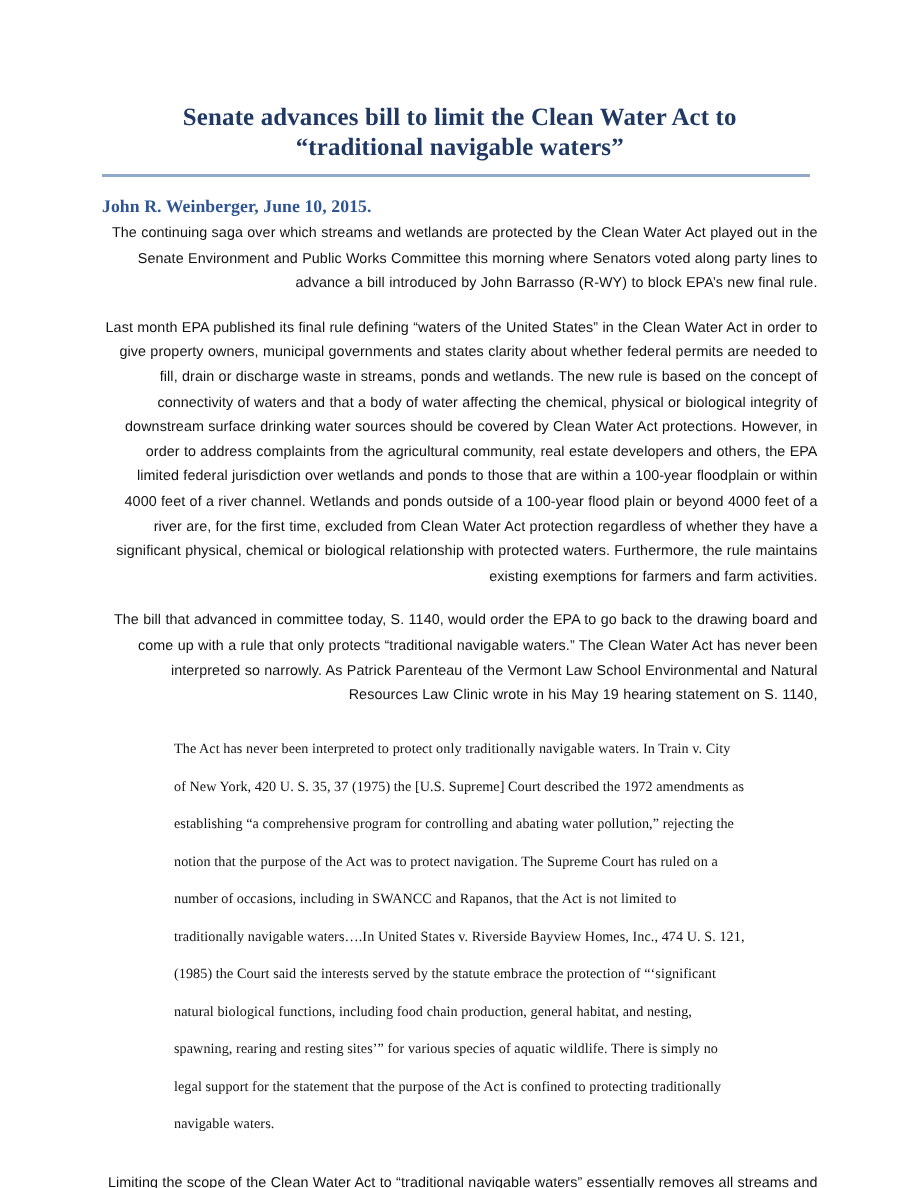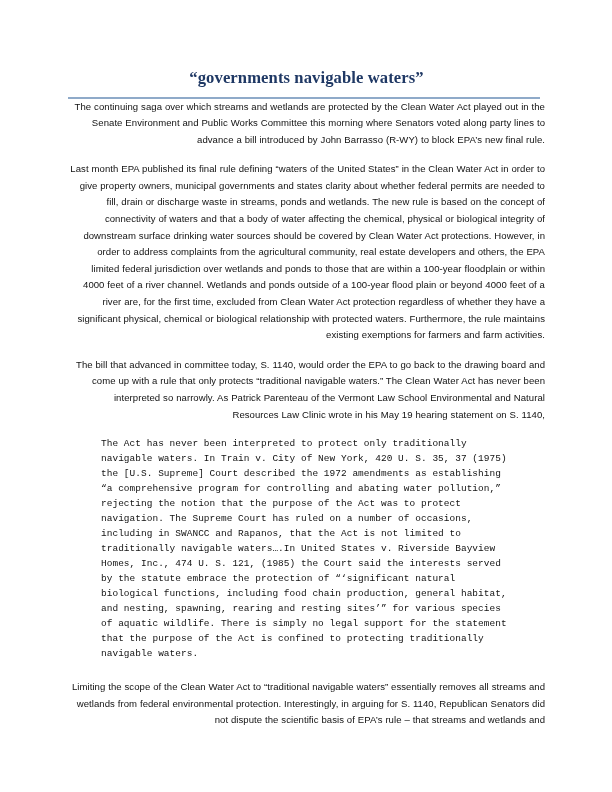--- a/index.html
+++ b/index.html
@@ -79,40 +79,42 @@
   }
 
   
   .blockquote {
     margin: 3px 0 18px 0;
     padding: 0 0 0 33px;
     width: 444px;
     box-sizing: border-box;
   }
   .blockquote p {
-    font-family: Liberation Mono, monospace;
+    font-family: Liberation Serif, serif;
     font-size: 9.45px;
-    line-height: 15px;
+    line-height: 25px;
     color: #111111;
-    margin: 0;
+    margin: 15px;
     letter-spacing: 0.05px;
   }
 </style>
 </head>
 <body>
 
 <div class="page">
   <div class="content">
 
     <h1 class="doc-title">
-      <span class="title-line">“governments navigable waters”</span>
+      <span class="title-line">Senate advances bill to limit the Clean Water Act to</span>
+      <span class="title-line">“traditional navigable waters”</span>
     </h1>
 
     <hr class="title-rule">
 
+    <div class="byline">John R. Weinberger, June 10, 2015.</div>
 
     <p class="body-par">The continuing saga over which streams and wetlands are protected by the Clean Water Act played out in the Senate Environment and Public Works Committee this morning where Senators voted along party lines to advance a bill introduced by John Barrasso (R-WY) to block EPA’s new final rule.</p>
 
     <p class="body-par">Last month EPA published its final rule defining “waters of the United States” in the Clean Water Act in order to give property owners, municipal governments and states clarity about whether federal permits are needed to fill, drain or discharge waste in streams, ponds and wetlands.   The new rule is based on the concept of connectivity of waters and that a body of water affecting the chemical, physical or biological integrity of downstream surface drinking water sources should be covered by Clean Water Act protections.   However, in order to address complaints from the agricultural community, real estate developers and others, the EPA limited federal jurisdiction over wetlands and ponds to those that are within a 100-year floodplain or within 4000 feet of a river channel.  Wetlands and ponds outside of a 100-year flood plain or beyond 4000 feet of a river are, for the first time, excluded from Clean Water Act protection regardless of whether they have a significant physical, chemical or biological relationship with protected waters.  Furthermore, the rule maintains existing exemptions for farmers and farm activities.</p>
 
     <p class="body-par">The bill that advanced in committee today, S. 1140, would order the EPA to go back to the drawing board and come up with a rule that only protects “traditional navigable waters.”  The Clean Water Act has never been interpreted so narrowly.  As Patrick Parenteau of the Vermont Law School Environmental and Natural Resources Law Clinic wrote in his May 19 hearing statement on S. 1140,</p>
 
     <div class="blockquote">
       <p>The Act has never been interpreted to protect only traditionally navigable waters. In Train v. City of New York, 420 U. S. 35, 37 (1975) the [U.S. Supreme] Court described the 1972 amendments as establishing “a comprehensive program for controlling and abating water pollution,” rejecting the notion that the purpose of the Act was to protect navigation. The Supreme Court has ruled on a number of occasions, including in SWANCC and Rapanos, that the Act is not limited to traditionally navigable waters….In United States v. Riverside Bayview Homes, Inc., 474 U. S. 121, (1985) the Court said the interests served by the statute embrace the protection of “‘significant natural biological functions, including food chain production, general habitat, and nesting, spawning, rearing and resting sites’” for various species of aquatic wildlife. There is simply no legal support for the statement that the purpose of the Act is confined to protecting traditionally navigable waters.</p>
     </div>

